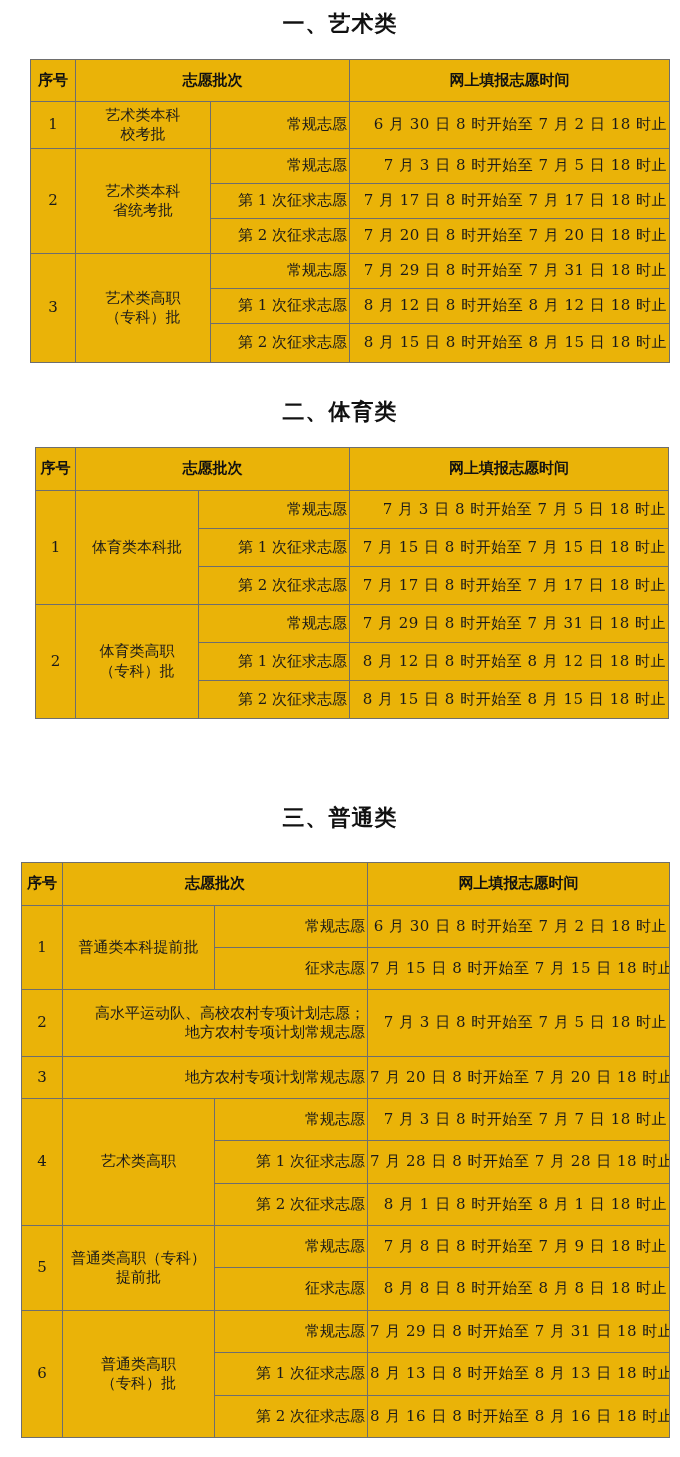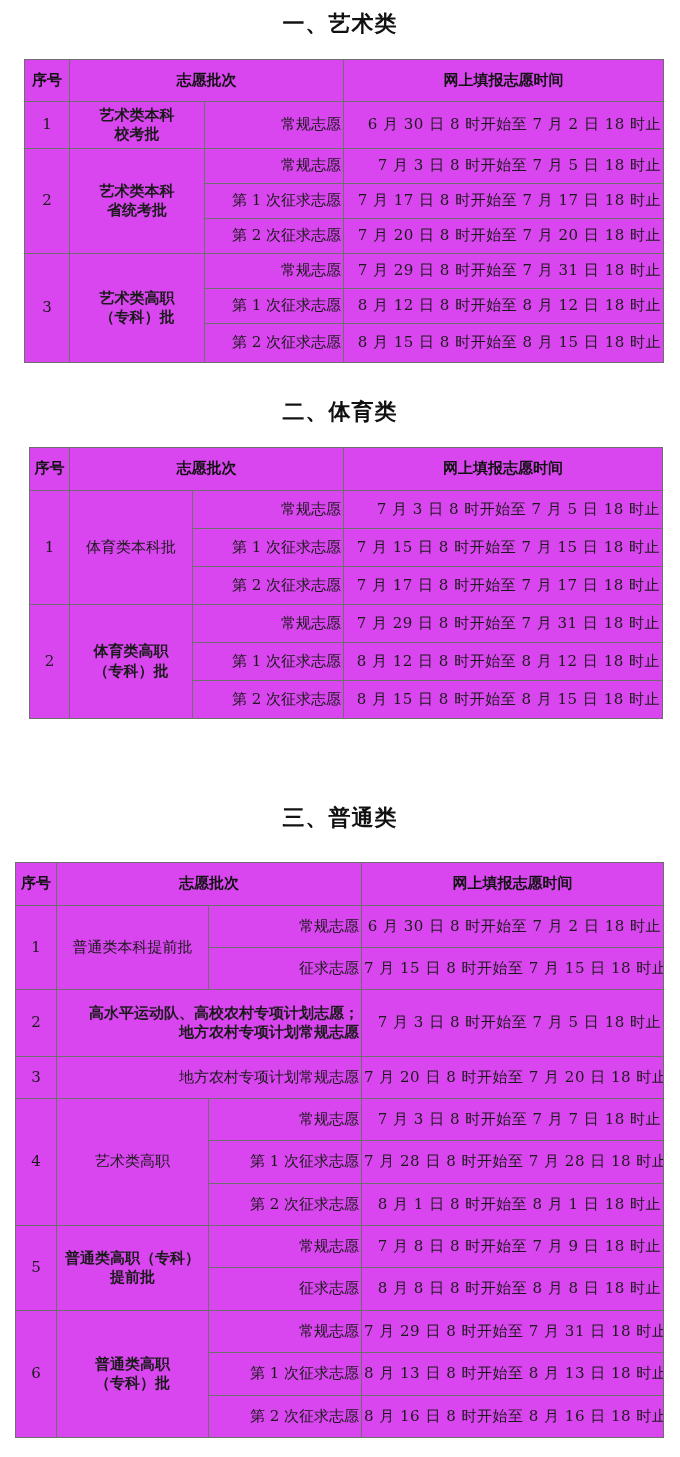--- a/index.html
+++ b/index.html
@@ -8,33 +8,33 @@
     font-family: "DejaVu Serif", "Liberation Serif", serif;
     color: #1a1a1a;
   }
   .section-title {
     position: absolute; left: 0; width: 680px; text-align: center;
     font-family: Liberation Serif, serif;
     font-size: 22px; font-weight: bold; letter-spacing: 1px; color: #111;
   }
   table.sched {
     position: absolute; border-collapse: collapse; table-layout: fixed;
-    font-size: 15px; background: #d946ef;
+    font-size: 15px; background: #eab308; margin-left: 6px;
   }
   table.sched td, table.sched th {
     border: 1.5px solid #6e6e6e; padding: 0 2px; line-height: 1.3;
     overflow: hidden; white-space: nowrap;
   }
   table.sched th {
     font-family: "DejaVu Sans", "Liberation Sans", sans-serif;
     font-weight: bold; font-size: 15px; text-align: center; color: #111;
   }
   .c { text-align: center; }
   .l { text-align: right; }
-  .wrap { white-space: normal !important; font-weight: bold; }
+  .wrap { white-space: normal !important; }
   .time { letter-spacing: 0.5px; text-align: right; }
 </style>
 </head>
 <body>
 
 <div class="section-title" style="top:9px;">一、艺术类</div>
 
 <table class="sched" style="left:24px; top:59px; width:639px;">
   <colgroup>
       <col style="width:45px">

